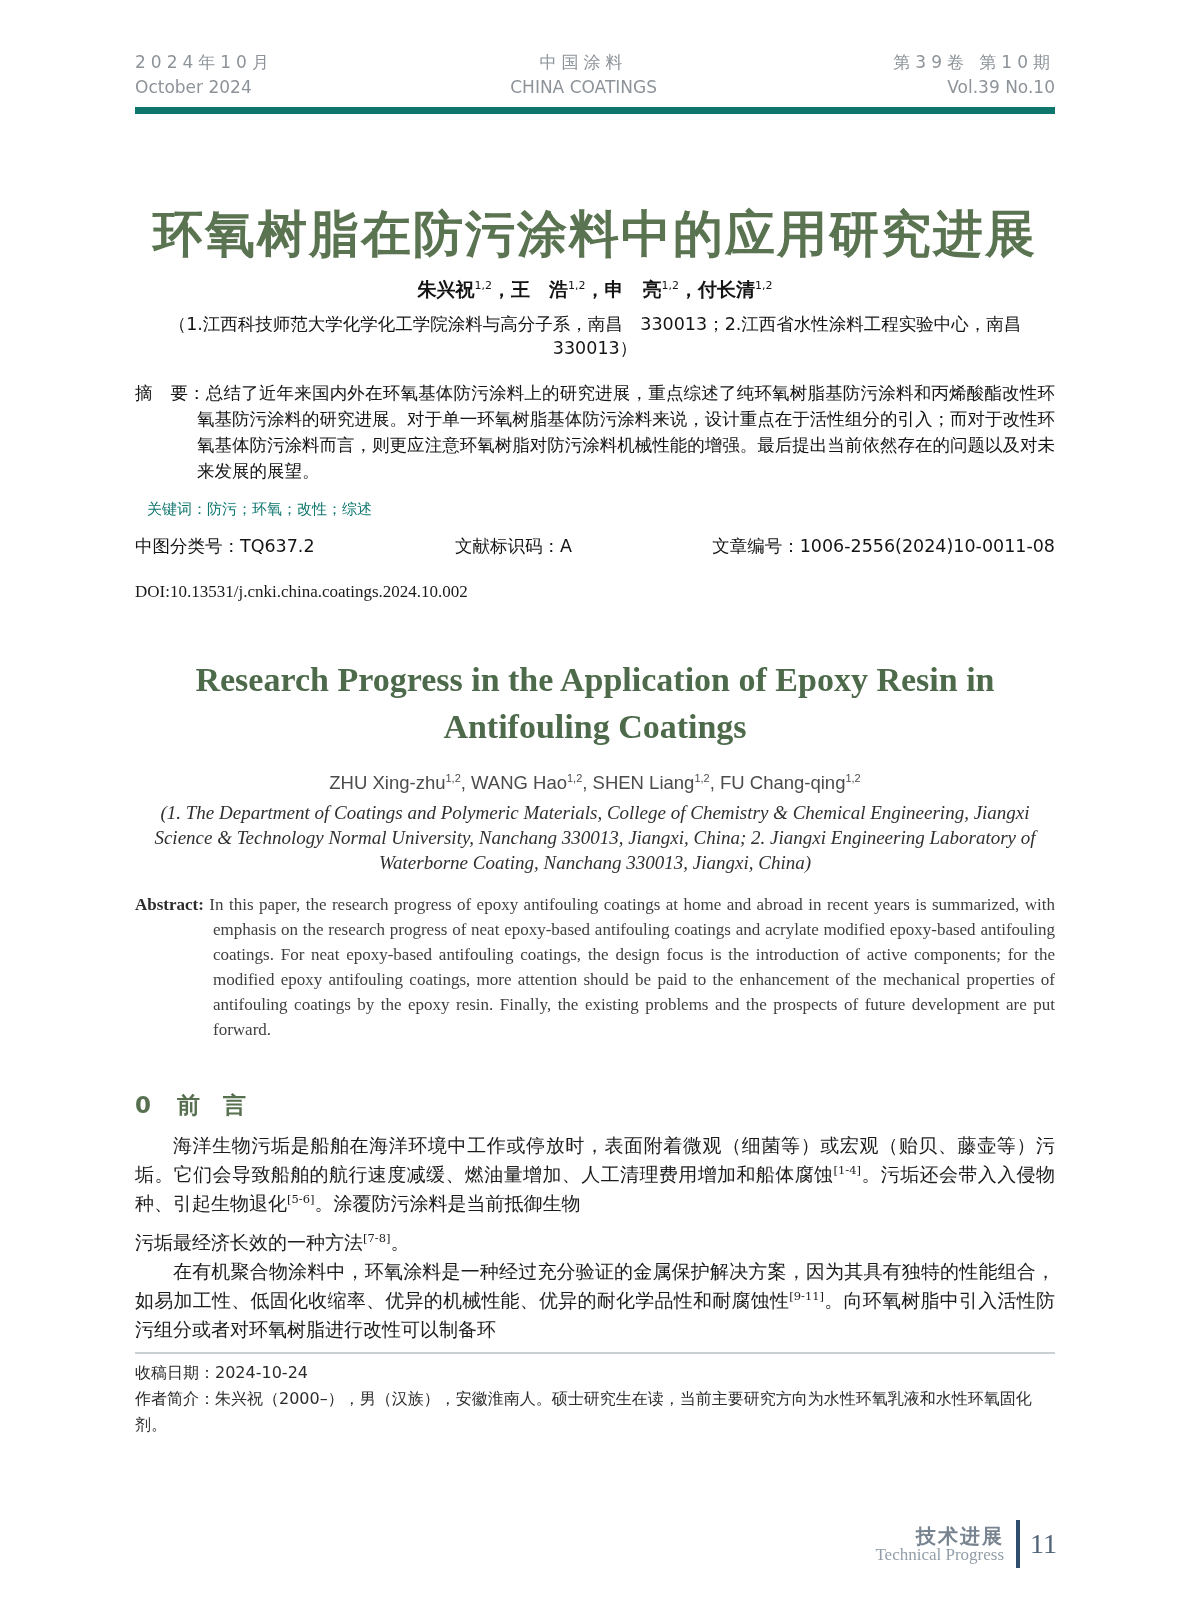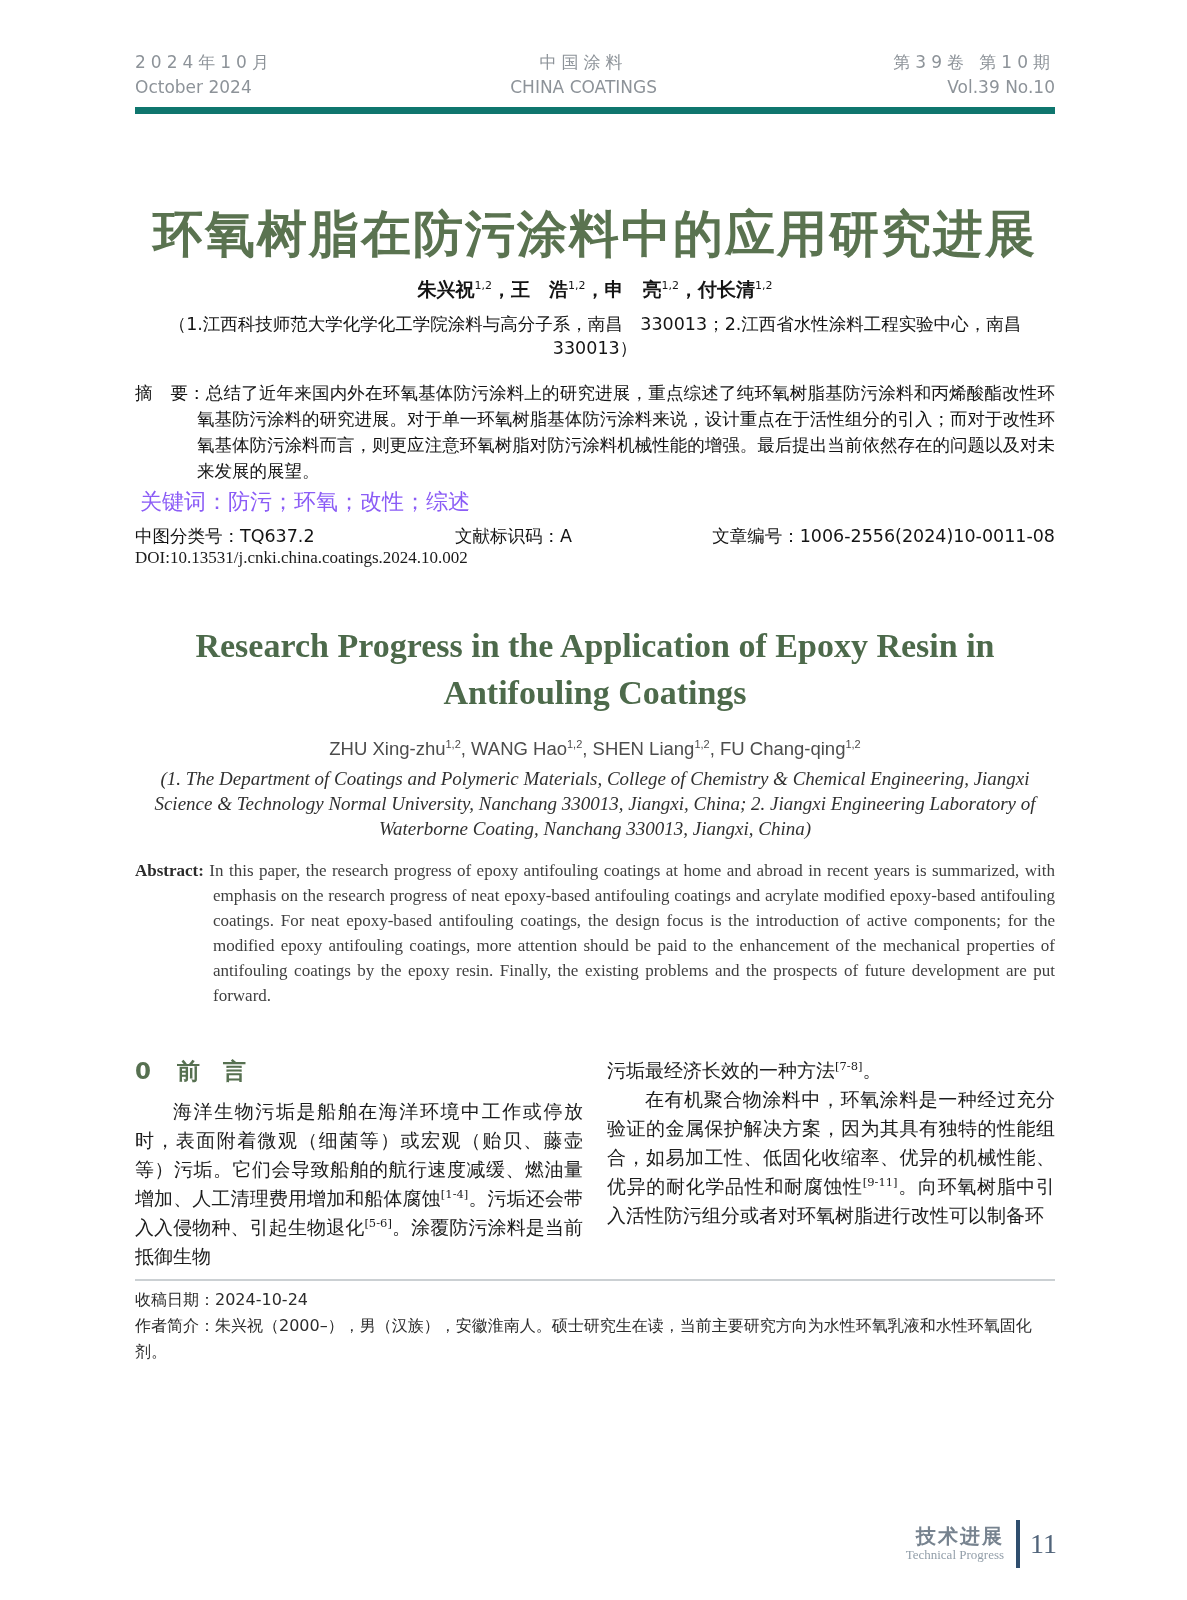--- a/index.html
+++ b/index.html
@@ -31,23 +31,23 @@
   }
   .authors-cn{margin-top:13px;text-align:center;font-size:19px;font-weight:bold;color:#141414;}
   .authors-cn sup{font-size:11px;font-weight:normal;}
   .affil-cn{margin-top:9px;text-align:center;font-size:17.5px;color:#141414;}
 
   .abs-cn{
     margin:20px 0 0;font-size:17.5px;line-height:26px;
     text-align:justify;color:#141414;
     padding-left:62px;text-indent:-62px;
   }
-  .kw-cn{margin:5px;font-size:22px;line-height:26px;color:#8b5cf6;}
+  .kw-cn{margin:12px;font-size:15px;line-height:26px;color:#0f766e;}
   .meta-row{display:flex;justify-content:space-between;margin-top:9px;font-size:17.5px;color:#141414;}
-  .doi{margin-top:0;font-family:"Liberation Serif",serif;font-size:17px;color:#1a1a1a;}
+  .doi{margin-top:24px;font-family:"Liberation Serif",serif;font-size:17px;color:#1a1a1a;}
 
   
   .title-en{
     margin:54px auto 0;max-width:900px;
     text-align:center;font-family:"Liberation Serif",serif;
     font-size:34px;line-height:47px;font-weight:bold;color:#4d6a4b;
   }
   .authors-en{
     margin-top:22px;text-align:center;
     font-family:"Liberation Sans",sans-serif;
@@ -62,40 +62,40 @@
   .abs-en{
     margin:17px 0 0;
     font-family:"Liberation Serif",serif;font-size:17px;line-height:25px;
     color:#3f3f3f;text-align:justify;
     padding-left:78px;text-indent:-78px;
   }
   .lbl-en{font-weight:bold;color:#2b2b2b;}
   .kw-en{margin:7px 0 0;font-family:"Liberation Serif",serif;font-size:17px;line-height:25px;color:#3f3f3f;}
 
   
-  .columns{display:flex;gap:24px;margin-top:48px;}
+  .columns{display:flex;gap:10px;margin-top:48px;flex-direction:column;}
   .col{flex:1;min-width:0;}
   .sec{margin:0 0 11px;font-size:23px;line-height:30px;font-weight:bold;color:#567050;}
   .sec-t{margin-left:26px;}
   .body{
     margin:0;font-family:"DejaVu Serif",serif;
     font-size:19px;line-height:29px;text-align:justify;color:#1c1c1c;
   }
   .body.ind{text-indent:2em;}
   .body sup{font-size:11.5px;line-height:0;}
 
   
   .footnote{margin-top:8px;font-size:16px;line-height:26px;color:#2b2b2b;}
   .footnote .rule{border-top:2px solid #cbd0d3;margin-bottom:6px;}
 
   
   .corner{position:absolute;right:130px;bottom:32px;display:flex;align-items:center;}
   .corner-txt{text-align:right;}
   .corner-cn{font-size:20px;line-height:22px;font-weight:bold;letter-spacing:2px;color:#77838f;}
-  .corner-en{font-family:"Liberation Serif",serif;font-size:13px;line-height:16px;color:#929ea9;}
+  .corner-en{font-family:"Liberation Serif",serif;font-size:17px;line-height:16px;color:#929ea9;}
   .corner-bar{width:4px;height:48px;background:#2f4e6e;margin:0 10px 0 12px;}
   .corner-num{font-family:"Liberation Serif",serif;font-size:28px;color:#51647a;}
 </style>
 </head>
 <body>
 
 <div class="page">
 
   <header class="hdr">
     <div class="l">

